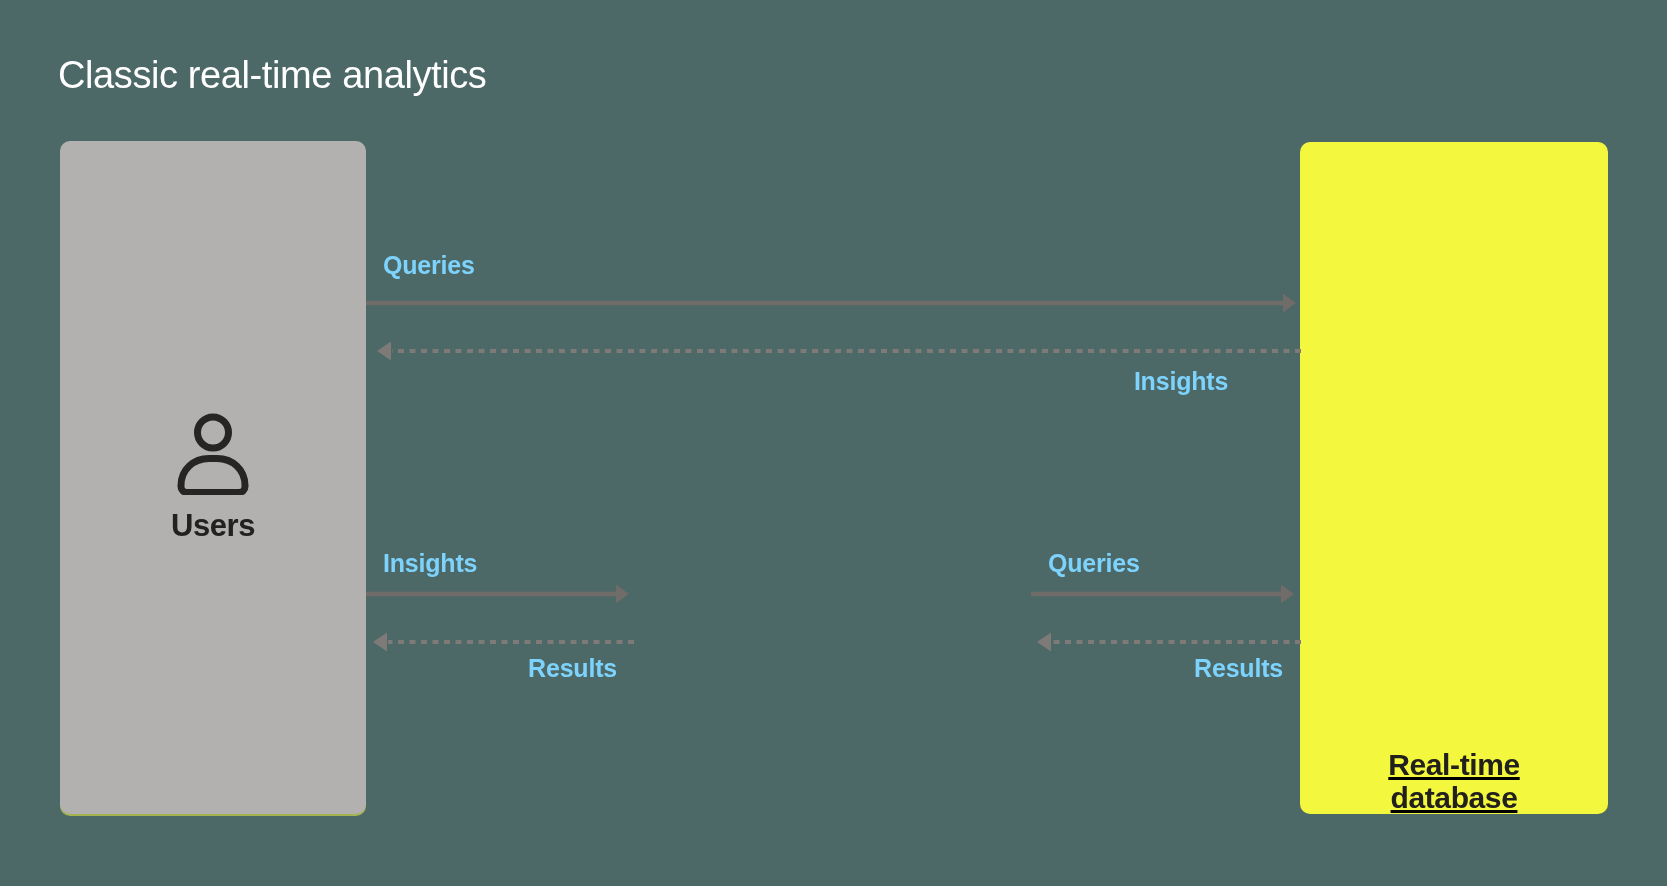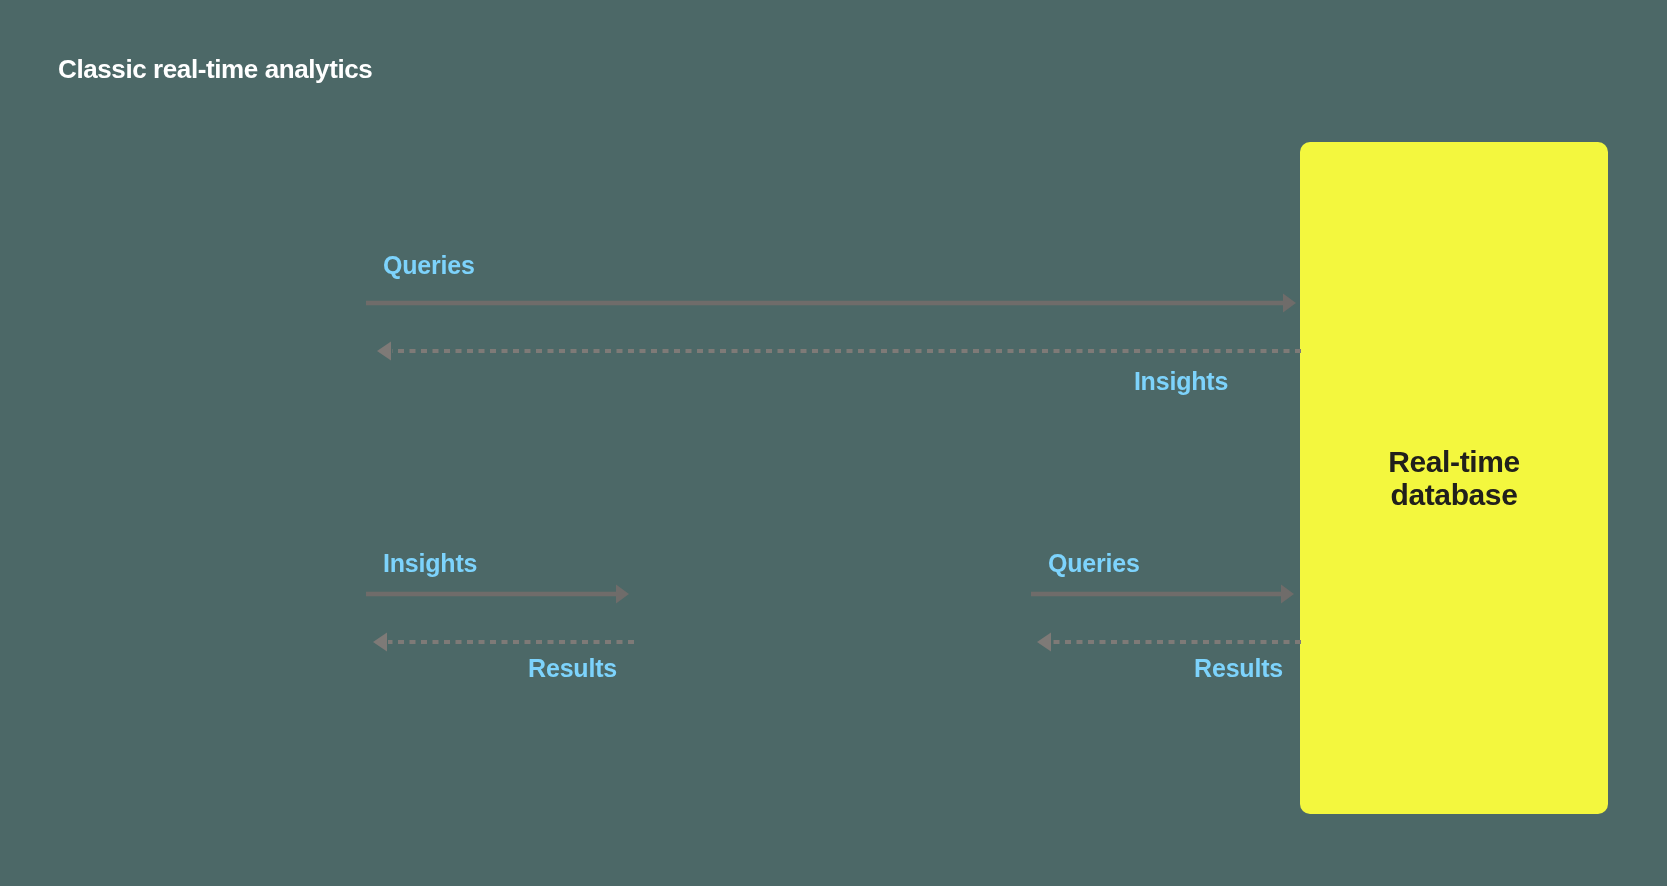--- a/index.html
+++ b/index.html
@@ -14,22 +14,22 @@
     height: 886px;
     background: #4c6867;
     overflow: hidden;
     font-family: "Liberation Sans", "DejaVu Sans", sans-serif;
   }
   .page-title {
     position: absolute;
     left: 58px;
     top: 54px;
     margin: 0;
-    font-size: 26px;
-    font-weight: 700;
+    font-size: 38px;
+    font-weight: 400;
     letter-spacing: -0.4px;
     color: #ffffff;
   }
   .node {
     position: absolute;
     border-radius: 10px;
   }
   .node-users {
     left: 60px;
     top: 141px;
@@ -71,22 +71,23 @@
     letter-spacing: -0.3px;
     color: #ffffff;
   }
   .node-database {
     left: 1300px;
     top: 142px;
     width: 308px;
     height: 672px;
     background: #f3f73e;
     display: flex;
-    align-items: center;
+    align-items: flex-end;
     justify-content: center;
+    text-decoration: underline;
   }
   .database-label {
     width: 220px;
     text-align: center;
     font-size: 30px;
     line-height: 33px;
     font-weight: 700;
     letter-spacing: -0.4px;
     color: #21201c;
   }
@@ -113,20 +114,27 @@
   .lbl-queries-bottom{ left: 1048px; top: 549px; }
   .lbl-results-right { left: 1083px; top: 654px; width: 200px; text-align: right; }
 </style>
 </head>
 <body>
 
 <div id="canvas">
 
   <h1 class="page-title">Classic real-time analytics</h1>
 
+  <div class="node node-users">
+    <svg class="user-icon" width="72" height="82" viewBox="0 0 72 82" fill="none">
+      <circle cx="36" cy="19.5" r="15.5" stroke="#262523" stroke-width="7"></circle>
+      <path d="M4 72.5 C4 56.5 16.5 45.5 32 45.5 L40 45.5 C55.5 45.5 68 56.5 68 72.5 L68 73.5 C68 76.8 65.3 79.5 62 79.5 L10 79.5 C6.7 79.5 4 76.8 4 73.5 Z" stroke="#262523" stroke-width="7" stroke-linejoin="round"></path>
+    </svg>
+    <div class="users-label">Users</div>
+  </div>
 
 
   <div class="node node-database">
     <div class="database-label">Real-time database</div>
   </div>
 
   <svg class="arrows" viewBox="0 0 1667 886">
 
     <g>
       <line x1="366" y1="303" x2="1284" y2="303" stroke="#6f6c6a" stroke-width="4.5"></line>

